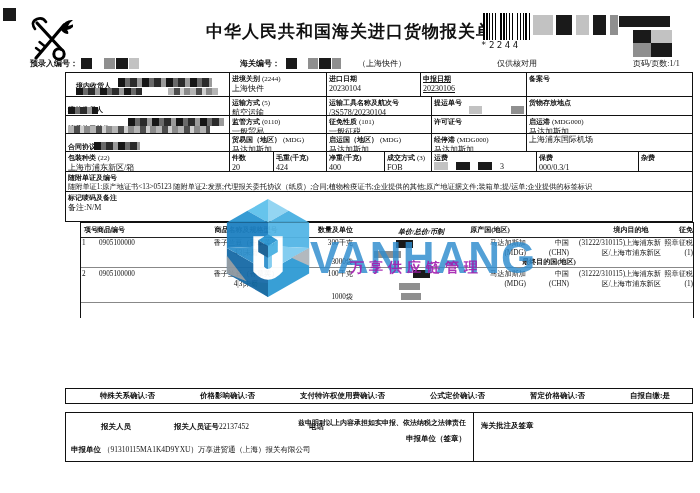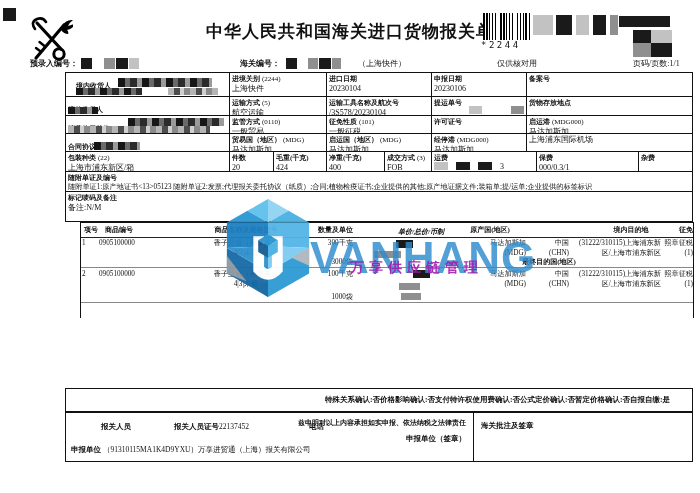--- a/index.html
+++ b/index.html
@@ -22,21 +22,21 @@
   .tc.first{border-left:none;}
   .lbl{font-size:7px;font-weight:bold;white-space:nowrap;}
   .cd{font-weight:normal;margin-left:2px;}
   .val{font-size:8px;white-space:nowrap;line-height:9px;}
   .goods{position:absolute;left:80px;top:222px;width:614px;height:96px;border-top:1.6px solid #111;border-left:1px solid #111;border-right:1px solid #111;box-sizing:border-box;padding-left:20px;}
   .g{position:absolute;font-size:7.2px;white-space:nowrap;line-height:8px;}
   .gh{position:absolute;font-size:7px;font-weight:bold;white-space:nowrap;}
   .hline{position:absolute;left:0;right:0;height:0;border-top:1px solid #222;}
   .hline.lt{border-top-color:#888;}
   .grow{position:absolute;left:0;right:0;}
-  .confirm{position:absolute;left:65px;top:388px;width:628px;height:24px;border:1.5px solid #111;box-sizing:border-box;display:flex;align-items:center;justify-content:flex-end;padding:0 22px 0 20px;font-size:7.5px;font-weight:600;}
+  .confirm{position:absolute;left:65px;top:388px;width:628px;height:16px;border:1.5px solid #111;box-sizing:border-box;display:flex;align-items:center;justify-content:space-between;padding:0 22px 0 34px;font-size:7.5px;font-weight:600;}
   .bottom{position:absolute;left:65px;top:412px;width:628px;height:50px;border:1.5px solid #111;box-sizing:border-box;}
   .bt{position:absolute;font-size:7.5px;white-space:nowrap;}
   .wm{position:absolute;pointer-events:none;z-index:6;}
   .wm-brand{font-family:"Liberation Sans","DejaVu Sans",sans-serif;font-weight:bold;font-size:44px;letter-spacing:1px;color:#2e8cce;opacity:.82;}
   .wm-sub{font-family:"Liberation Sans","DejaVu Sans",sans-serif;font-weight:bold;font-size:14px;letter-spacing:5px;color:#a21caf;opacity:.9;}
 </style>
 </head>
 <body>
 
 <div class="page">
@@ -95,21 +95,21 @@
         <div class="mosaic2" style="left:94px;top:15px;width:50px;height:7px;"></div>
       </div>
       <div class="tc" style="left:163px;width:97px;">
         <div class="lbl"><span>进境关别</span><span class="cd">(2244)</span></div>
         <div class="val">上海快件</div>
       </div>
       <div class="tc" style="left:260px;width:105px;">
         <div class="lbl">进口日期</div>
         <div class="val">20230104</div>
       </div>
-      <div class="tc" style="left:365px;width:95px;">
+      <div class="tc" style="left:354px;width:95px;text-decoration:underline;">
         <div class="lbl">申报日期</div>
         <div class="val">20230106</div>
       </div>
       <div class="tc" style="left:460px;width:168px;">
         <div class="lbl">备案号</div>
         <div class="val"></div>
       </div>
     </div>
 
     <div class="trow" style="top:23px;height:19px;">
@@ -227,21 +227,21 @@
     <div class="trow" style="top:118px;height:32px;">
       <div class="tc first" style="left:0;width:628px;">
         <div class="lbl">标记唛码及备注</div>
         <div class="val">备注:N/M</div>
       </div>
     </div>
   </div>
 
   <div class="goods">
     <div class="gh" style="left:3px;top:2px;">项号</div>
-    <div class="gh" style="left:24px;top:2px;">商品编号</div>
+    <div class="gh" style="left:16px;top:2px;">商品编号</div>
     <div class="gh" style="left:70px;top:2px;width:190px;text-align:center;">商品名称及规格型号</div>
     <div class="gh" style="left:194px;top:2px;width:78px;text-align:right;">数量及单位</div>
     <div class="gh" style="left:283px;top:4px;width:80px;text-align:right;font-style:italic;">单价/总价/币制</div>
     <div class="gh" style="left:373px;top:2px;width:72px;text-align:center;">原产国(地区)</div>
     <div class="gh" style="left:432px;top:2px;width:72px;text-align:center;margin-top:32px;">最终目的国(地区)</div>
     <div class="gh" style="left:510px;top:2px;width:80px;text-align:center;">境内目的地</div>
     <div class="gh" style="left:578px;top:2px;width:34px;text-align:right;">征免</div>
     <div class="hline" style="top:14px;"></div>
 
     <div class="grow" style="top:15px;height:29px;">

